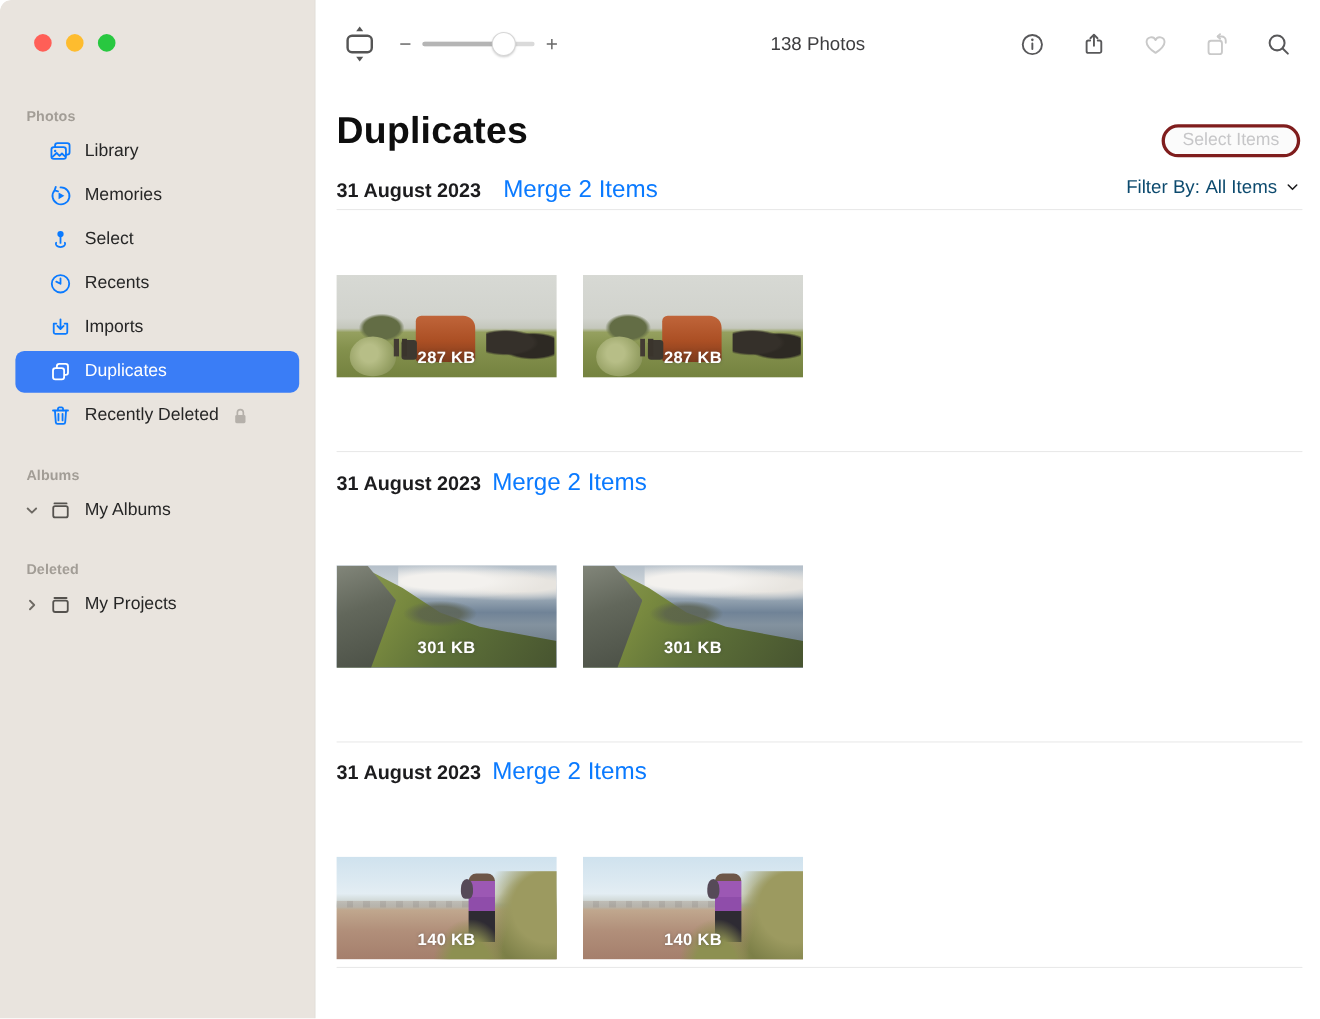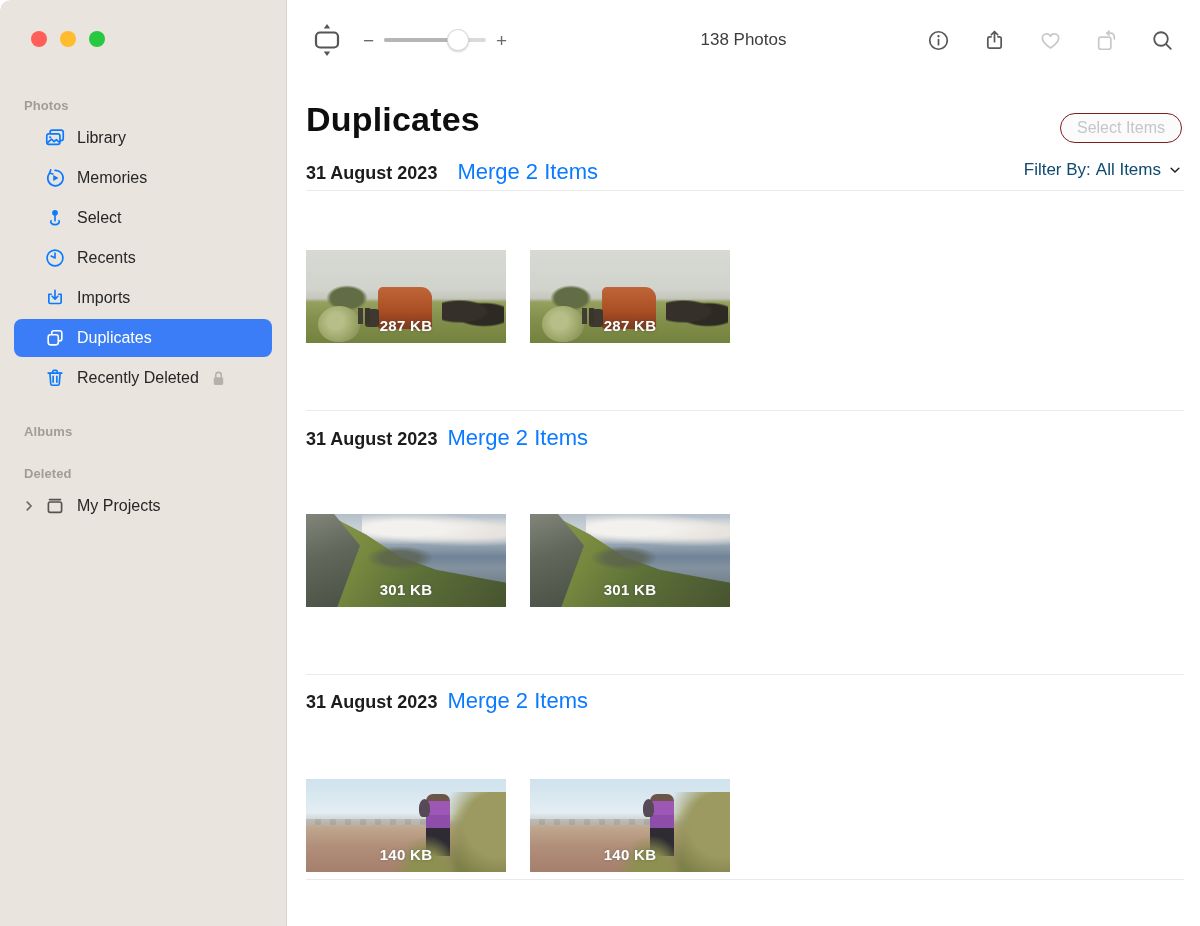--- a/index.html
+++ b/index.html
@@ -78,21 +78,21 @@
   .tb-icon { width:23px; height:23px; color:#58585a; }
   .tb-icon svg { display:block; width:100%; height:100%; }
   .tb-icon.dim { color:#c9c9c9; }
 
   .content { flex:1; padding:0 16px 0 19px; position:relative; }
 
   .title-row { position:relative; margin-top:20px; height:41px; }
   .page-title { font-size:34px; font-weight:800; color:#0e0e0e; letter-spacing:.2px; }
   .select-items-btn {
     position:absolute; right:2px; top:13px; height:30px; padding:0 16px;
-    border-radius:15px; background:#fbfbfb; border:1px solid #7f1d1d;
+    border-radius:15px; background:#fbfbfb; border:3px solid #7f1d1d;
     font-size:16px; color:#c6c6c8; display:flex; align-items:center;
     font-family:inherit;
   }
 
   .group-header { position:relative; display:flex; align-items:baseline; height:24px; }
   .group-header.first { margin-top:18px; }
   .group-date { font-size:18px; font-weight:700; color:#1c1c1e; }
   .merge-link { font-size:22px; color:var(--link); margin-left:20px; }
   .filter-control { position:absolute; right:2px; top:1px; font-size:17px; color:#0c4a6e; display:flex; align-items:center; }
   .filter-value { font-weight:400; margin-left:5px; }
@@ -252,20 +252,34 @@
     <span class="lock">
       <svg viewBox="0 0 20 22" fill="none" stroke="currentColor" stroke-width="1.8">
         <rect x="4.5" y="9.5" width="11" height="9" rx="1.6" fill="currentColor" stroke="none"></rect>
         <path d="M6.8 9.5 V7 a3.2 3.2 0 0 1 6.4 0 V9.5"></path>
       </svg>
     </span>
   </div>
 
   <div class="section-label later">Albums</div>
 
+  <div class="sidebar-item tree">
+    <span class="mini">
+      <svg viewBox="0 0 20 20" fill="none" stroke="currentColor" stroke-width="2.4" stroke-linecap="round" stroke-linejoin="round">
+        <path d="M4.5 7.5 L10 13 L15.5 7.5"></path>
+      </svg>
+    </span>
+    <span class="sb-icon">
+      <svg viewBox="0 0 20 20" fill="none" stroke="currentColor" stroke-width="1.5" stroke-linecap="round">
+        <path d="M5 4.2 H15"></path>
+        <rect x="4" y="6.4" width="12" height="9.4" rx="1.6"></rect>
+      </svg>
+    </span>
+    <span>My Albums</span>
+  </div>
 
   <div class="section-label later">Deleted</div>
 
   <div class="sidebar-item tree">
     <span class="mini">
       <svg viewBox="0 0 20 20" fill="none" stroke="currentColor" stroke-width="2.4" stroke-linecap="round" stroke-linejoin="round">
         <path d="M7.5 4.5 L13 10 L7.5 15.5"></path>
       </svg>
     </span>
     <span class="sb-icon">

